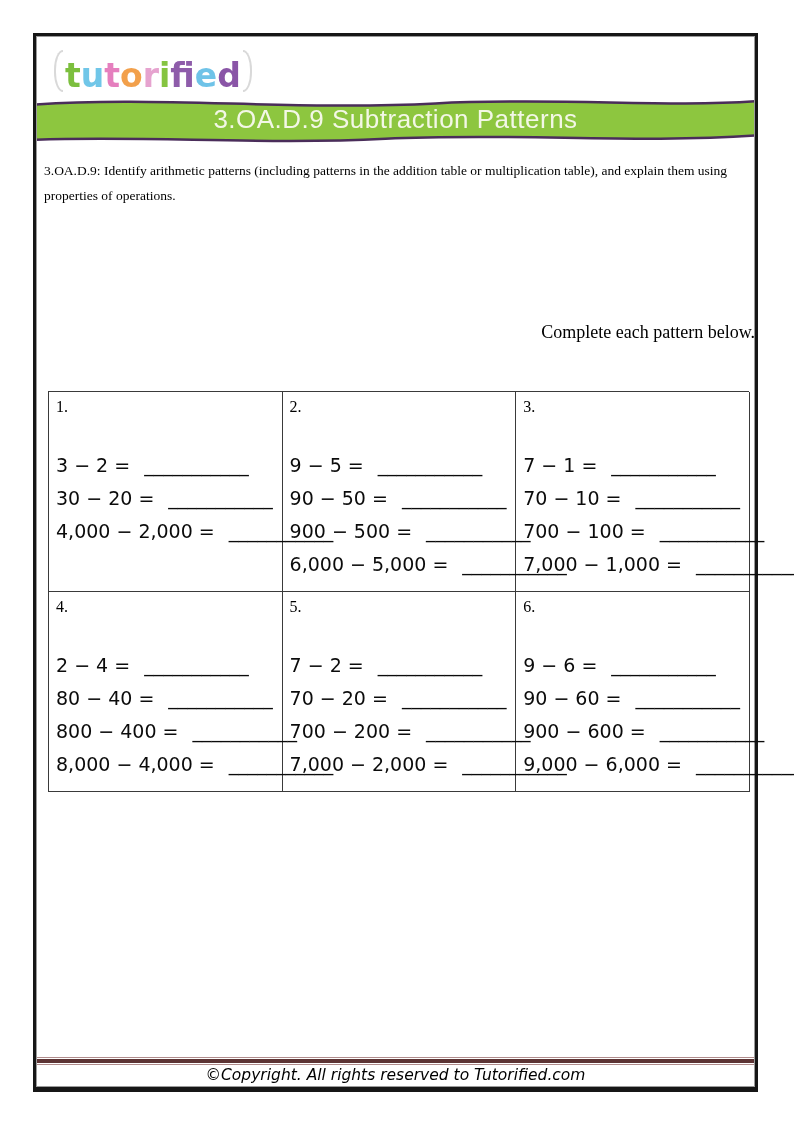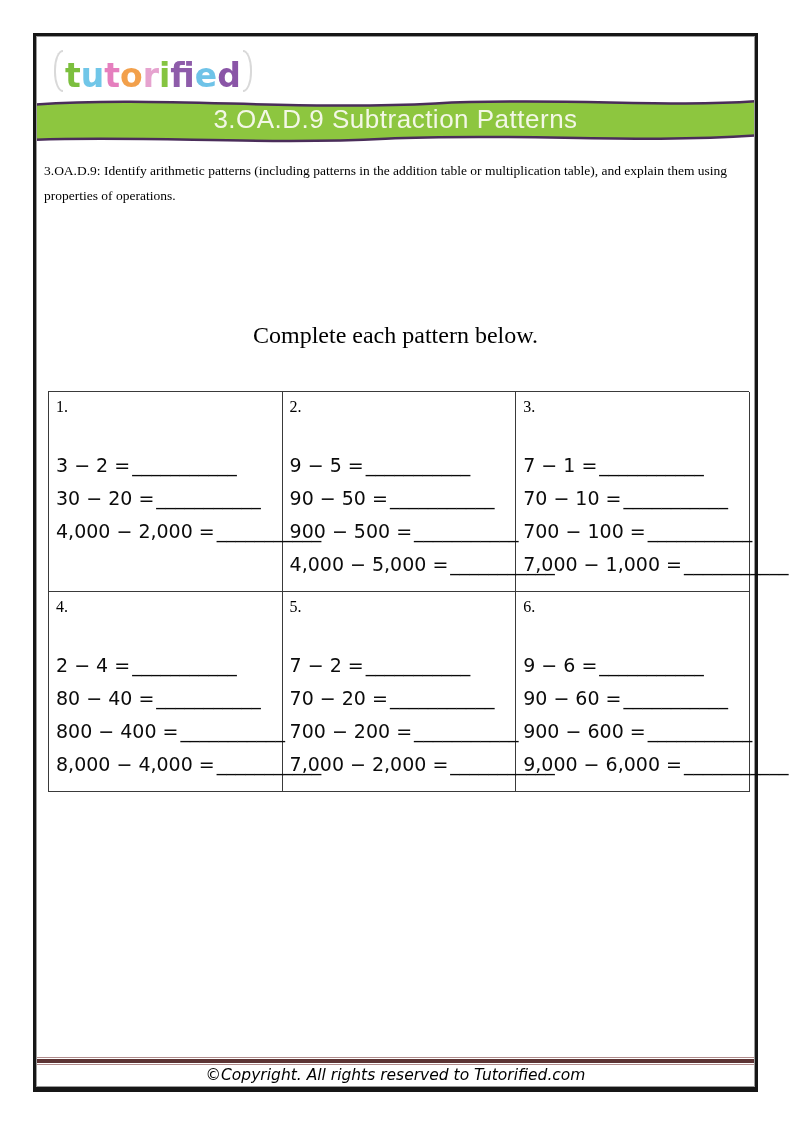--- a/index.html
+++ b/index.html
@@ -48,23 +48,23 @@
   
   .standard {
     position:absolute; left:8px; top:123px; width:712px;
     font-family:"Liberation Serif", serif;
     font-size:13.5px; line-height:1.85; color:#000;
   }
 
   
   .instruction {
     position:absolute; left:0; right:0; top:286px;
-    text-align:center;
+    text-align:right;
     font-family:"Liberation Serif", serif;
-    font-size:24px; color:#000;
+    font-size:18px; color:#000;
   }
 
   
   .ptable {
     position:absolute; left:12px; top:355px; width:701px;
     display:grid;
     grid-template-columns:233.6px 233.6px 233.6px;
     grid-auto-rows:200px;
     border-top:1px solid #3a3a3a;
     border-left:1px solid #3a3a3a;
@@ -80,21 +80,21 @@
     font-family:"Liberation Serif", serif;
     font-size:16px;
   }
   .plines { position:absolute; left:7px; top:62px; }
   .prob-line {
     position:relative; z-index:5;
     height:33px; white-space:nowrap;
     font-family:"DejaVu Sans", sans-serif;
     font-size:19px; color:#0b0b0b;
   }
-  .blank { margin-left:2px; letter-spacing:0; }
+  .blank { margin-left:14px; letter-spacing:0; }
 
   
   .footer-rule { position:absolute; left:0; right:0; top:1021px; }
   .footer-rule .thin  { height:1px; background:#b18c8c; }
   .footer-rule .gap   { height:1px; background:#fff; }
   .footer-rule .thick { height:4px; background:#5d3434; }
   .footer-text {
     position:absolute; left:0; right:0; top:1030px;
     text-align:center;
     font-family:"DejaVu Sans", sans-serif;
@@ -135,21 +135,21 @@
         <div class="prob-line"><span>4,000 − 2,000 =</span><span class="blank">___________</span></div>
       </div>
     </div>
 
     <div class="pcell">
       <div class="cell-num">2.</div>
       <div class="plines">
         <div class="prob-line"><span>9 − 5 =</span><span class="blank">___________</span></div>
         <div class="prob-line"><span>90 − 50 =</span><span class="blank">___________</span></div>
         <div class="prob-line"><span>900 − 500 =</span><span class="blank">___________</span></div>
-        <div class="prob-line"><span>4,000 − 5,000 =</span><span class="blank">___________</span></div>
+        <div class="prob-line"><span>6,000 − 5,000 =</span><span class="blank">___________</span></div>
       </div>
     </div>
 
     <div class="pcell">
       <div class="cell-num">3.</div>
       <div class="plines">
         <div class="prob-line"><span>7 − 1 =</span><span class="blank">___________</span></div>
         <div class="prob-line"><span>70 − 10 =</span><span class="blank">___________</span></div>
         <div class="prob-line"><span>700 − 100 =</span><span class="blank">___________</span></div>
         <div class="prob-line"><span>7,000 − 1,000 =</span><span class="blank">___________</span></div>

